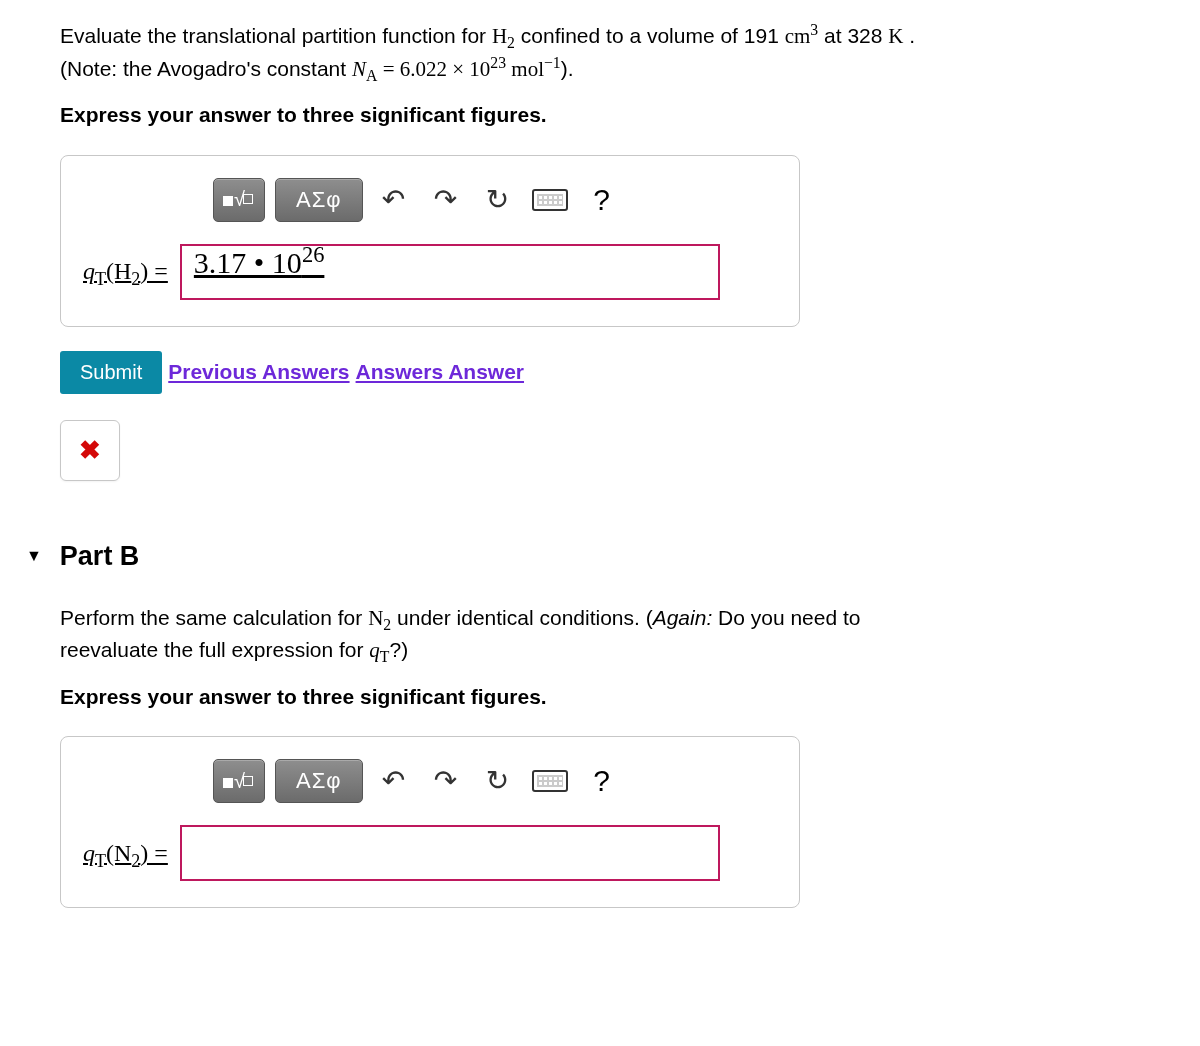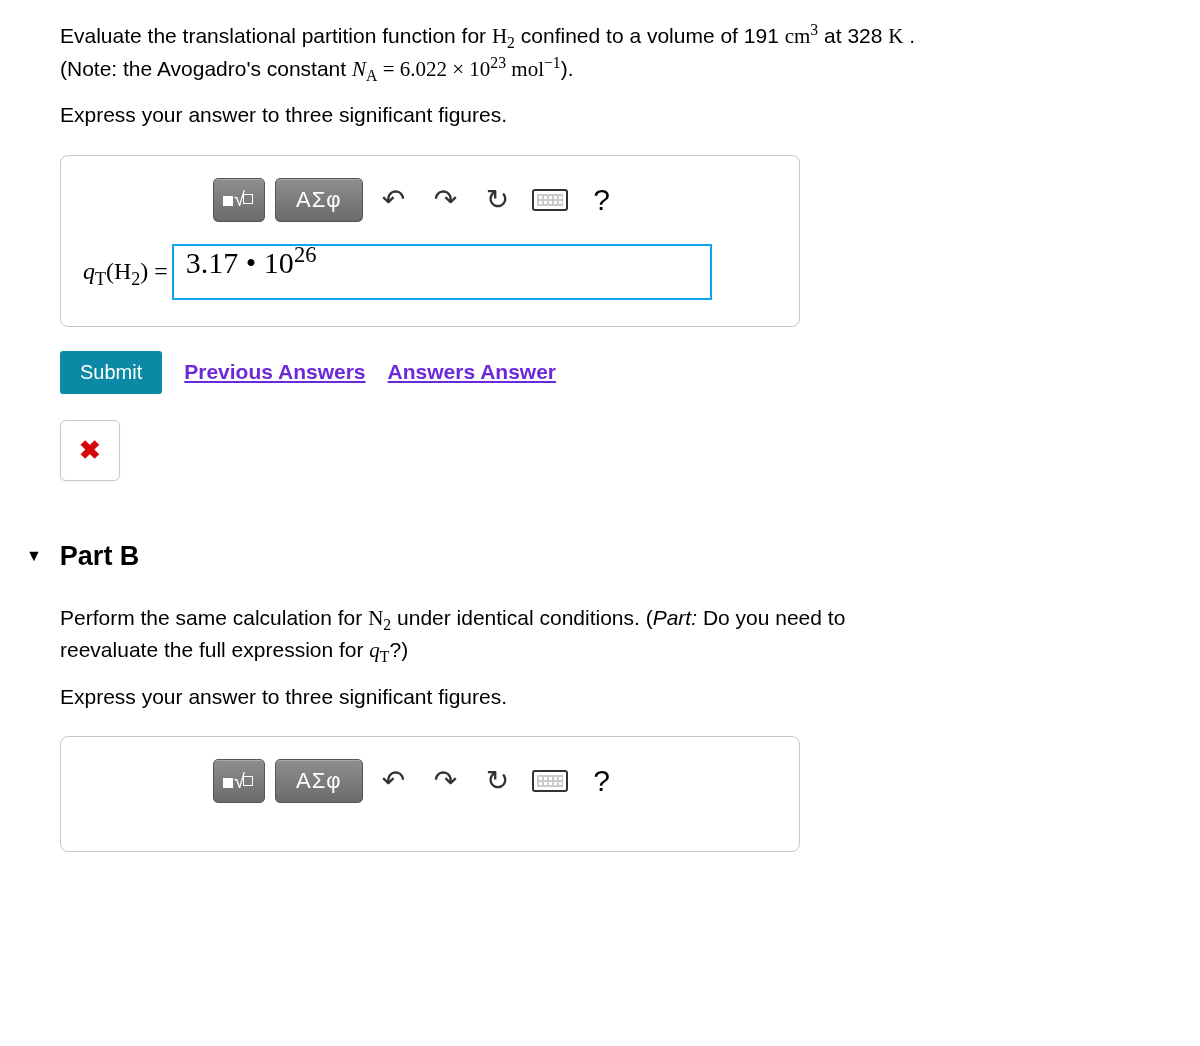--- a/index.html
+++ b/index.html
@@ -17,21 +17,21 @@
   }
   .content {
     margin-left: 60px;
     margin-right: 40px;
   }
   .qtext {
     line-height: 1.5;
     margin-bottom: 14px;
   }
   .qtext .ser { font-family: "Times New Roman", serif; }
-  .bold { font-weight: normal; }
+  .bold { font-weight: bold; }
   sub { font-size: 0.75em; vertical-align: sub; line-height: 0; }
   sup { font-size: 0.75em; vertical-align: super; line-height: 0; }
   .answer-box {
     border: 1px solid #c7c7c7;
     border-radius: 8px;
     margin-top: 24px;
     padding: 22px 22px 26px 22px;
     width: 740px;
     position: relative;
   }
@@ -94,40 +94,41 @@
     opacity: 0.25;
   }
   .help-icon {
     font-size: 30px;
     font-weight: normal;
     color: #000;
   }
   .answer-row {
     display: flex;
     align-items: center;
-    gap: 4px;
+    gap: 12px;
+    text-decoration: underline;
   }
   .answer-label {
     font-family: "Times New Roman", serif;
     font-size: 24px;
     white-space: nowrap;
   }
   .answer-input {
-    border: 2px solid #0ea5e9;
+    border: 2px solid #be185d;
     height: 56px;
     width: 540px;
     font-family: "Times New Roman", serif;
     font-size: 30px;
     padding: 0 12px;
     outline: none;
   }
   .btn-row {
     display: flex;
     align-items: center;
-    gap: 22px;
+    gap: 6px;
     margin-top: 24px;
   }
   .submit-btn {
     background: #0b89a5;
     color: #fff;
     border: none;
     padding: 10px 20px;
     font-size: 20px;
     border-radius: 3px;
     cursor: pointer;
@@ -230,21 +231,21 @@
     <div class="feedback">
       <span class="x">✖</span>
     </div>
 
     
     <div class="part-header">
       <span class="tri">▼</span>
       <span class="label">Part B</span>
     </div>
 
-    <div class="qtext">Perform the same calculation for <span class="ser">N<sub>2</sub></span> under identical conditions. (<span class="hint-ital">Part:</span> Do you need to reevaluate the full expression for <span class="ser"><i>q</i><sub>T</sub></span>?)</div>
+    <div class="qtext">Perform the same calculation for <span class="ser">N<sub>2</sub></span> under identical conditions. (<span class="hint-ital">Again:</span> Do you need to reevaluate the full expression for <span class="ser"><i>q</i><sub>T</sub></span>?)</div>
     <div class="qtext bold">Express your answer to three significant figures.</div>
 
     <div class="answer-box">
       <div class="toolbar">
         <div class="tool-btn square">
           <span class="tmpl-icon">
               <span class="sq"></span>
               <span class="root-icon">√<span class="box"></span></span>
             </span>
         </div>
@@ -256,16 +257,20 @@
             <span class="arrow">↷</span>
           </div>
         <div class="tool-icon">
             <span class="arrow">↻</span>
           </div>
         <div class="tool-icon">
             <span class="keyboard-icon"></span>
           </div>
         <div class="tool-icon help-icon">?</div>
       </div>
+      <div class="answer-row">
+        <div class="answer-label"><i>q</i><sub>T</sub>(N<sub>2</sub>) =</div>
+        <div class="answer-input"></div>
+      </div>
     </div>
 
   </div>
 </div>
 
 </body></html>

